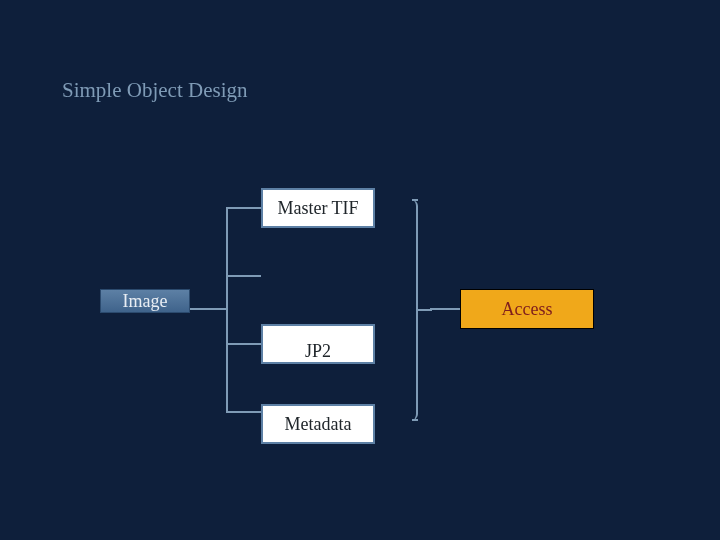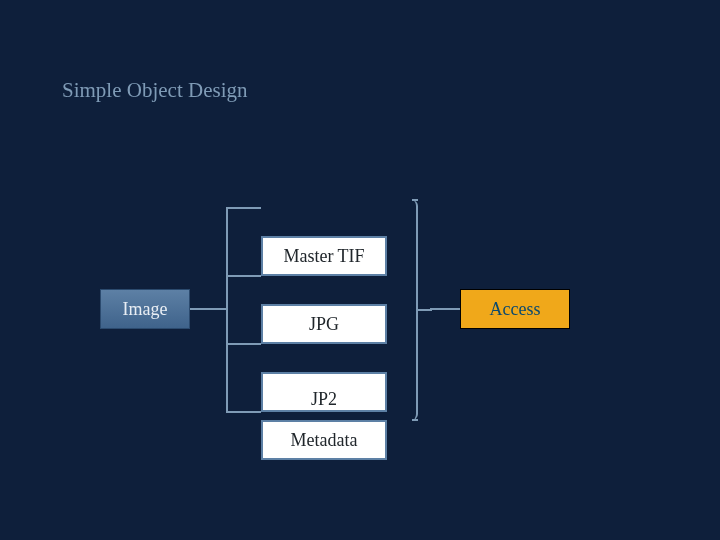--- a/index.html
+++ b/index.html
@@ -28,45 +28,44 @@
     display: flex;
     align-items: center;
     justify-content: center;
     font-size: 18px;
     box-sizing: border-box;
   }
   .node-image {
     left: 100px;
     top: 289px;
     width: 90px;
-    height: 40px;
+    height: 24px;
     background: linear-gradient(#5d80a5, #3f638b);
     color: #e9eef4;
     border: 1px solid #2b4a6e;
   }
   .node-white {
     background: #ffffff;
     color: #20262b;
     border: 2px solid #5d80a5;
-    width: 126px;
+    width: 114px;
     height: 40px;
     left: 261px;
-    margin-top: 48px;
   }
   .node-master { top: 188px; }
   .node-jpg    { top: 256px; }
   .node-jp2    { top: 324px; align-items: flex-end; }
-  .node-meta   { top: 372px; }
+  .node-meta   { top: 404px; }
   .node-access {
     left: 460px;
     top: 289px;
-    width: 110px;
+    width: 134px;
     height: 40px;
     background: #f0a81a;
-    color: #0c4a6e;
+    color: #7f1d1d;
     border: 1px solid #000;
   }
   .conn {
     position: absolute;
     background: #7f9bb6;
   }
   .bracket {
     position: absolute;
     border-right: 2px solid #7f9bb6;
     border-radius: 0 6px 6px 0;
@@ -109,23 +108,20 @@
   </div>
   <div class="conn" style="left:430px; top:308px; width:30px; height:2px;"></div>
 
   <div class="node node-image">
     <span>Image</span>
   </div>
 
   <div class="node node-white node-master">
     <span>Master TIF</span>
   </div>
-  <div class="node node-white node-jpg">
-    <span>JPG</span>
-  </div>
   <div class="node node-white node-jp2">
     <span>JP2</span>
   </div>
   <div class="node node-white node-meta">
     <span>Metadata</span>
   </div>
 
   <div class="node node-access">
     <span>Access</span>
   </div>

